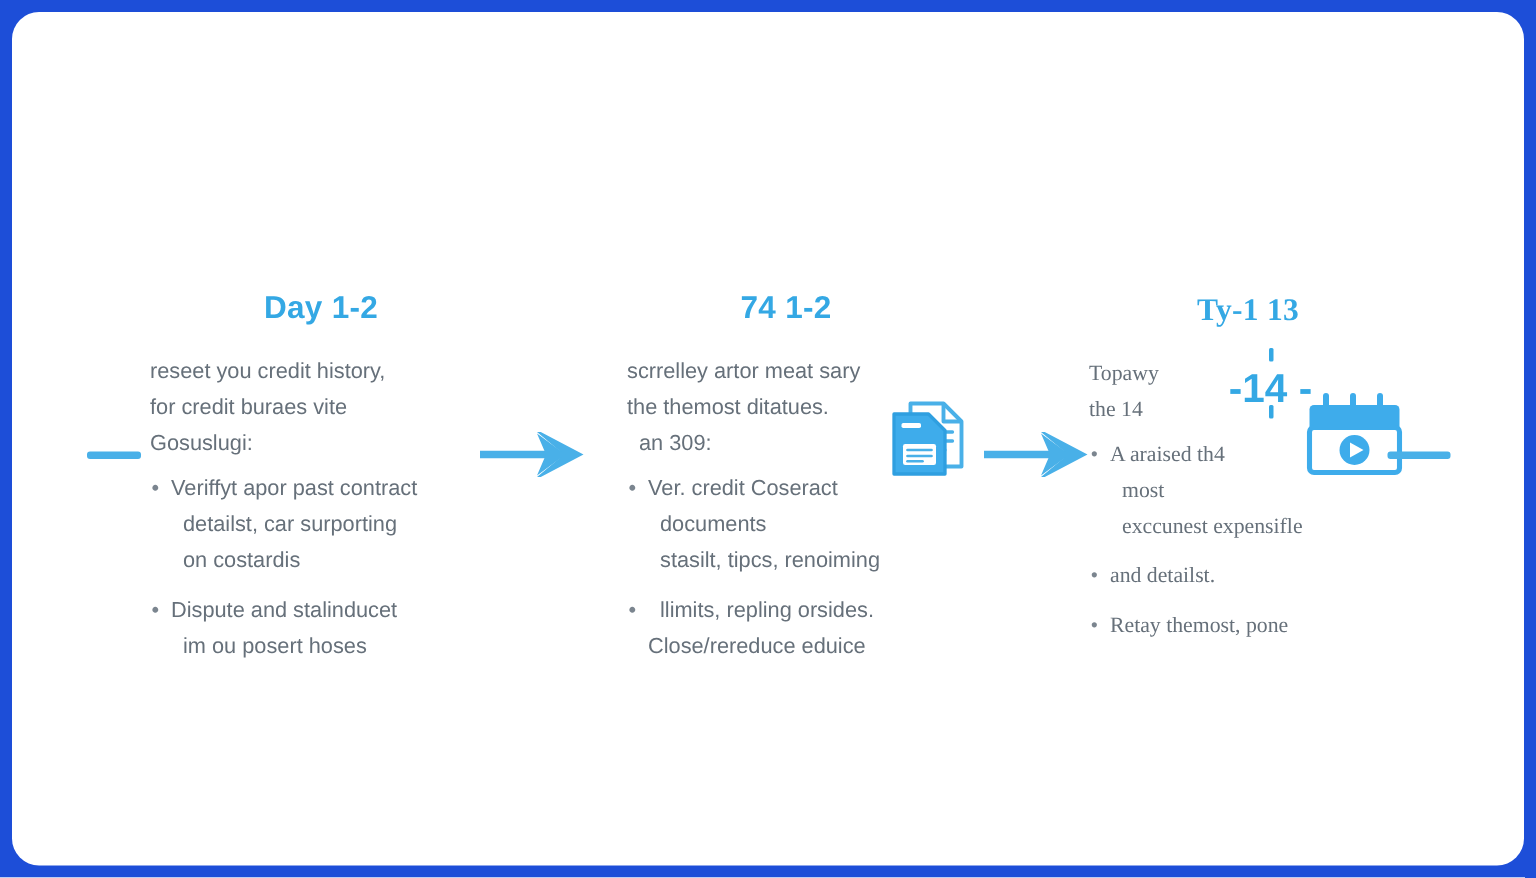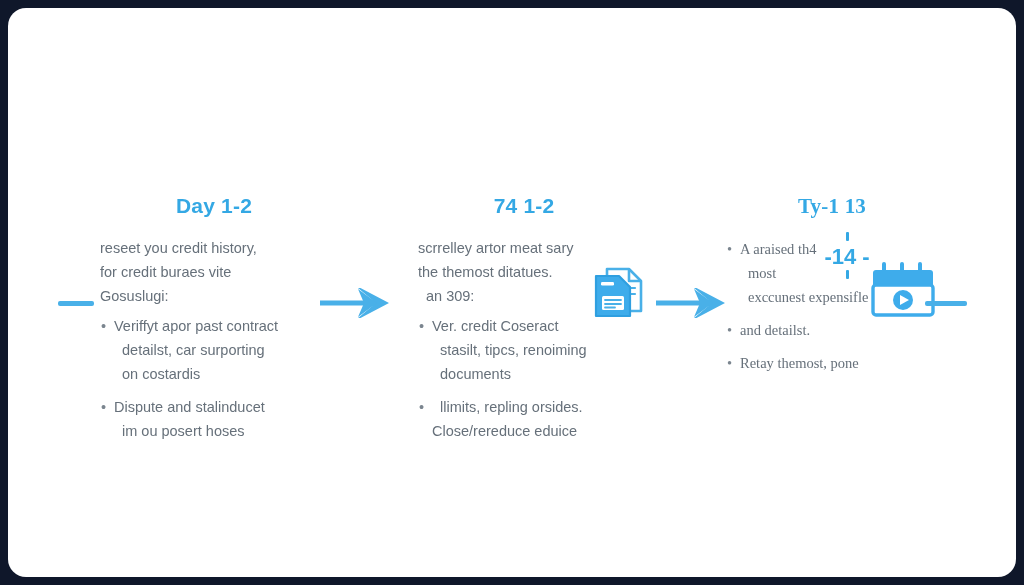--- a/index.html
+++ b/index.html
@@ -12,21 +12,21 @@
     height: 585px;
     overflow: hidden;
     background: #eef2f6;
     font-family: "Liberation Sans", sans-serif;
   }
 
   #canvas {
     position: relative;
     width: 1024px;
     height: 585px;
-    background: #0f172a;
+    background: #1d4ed8;
   }
 
   
   .card {
     position: absolute;
     left: 8px;
     top: 8px;
     width: 1008px;
     height: 569px;
     background: #ffffff;
@@ -143,21 +143,21 @@
     width: 62px;
     height: 46px;
     color: #34a8e4;
   }
   .day-marker .num {
     position: absolute;
     left: 0;
     top: 8px;
     width: 62px;
     text-align: center;
-    font-size: 22px;
+    font-size: 27px;
     font-weight: bold;
     white-space: nowrap;
   }
   .day-marker .tick {
     position: absolute;
     left: 30px;
     width: 3px;
     height: 9px;
     background: #34a8e4;
     border-radius: 1px;
@@ -207,22 +207,22 @@
       <div class="col-heading">74 1-2</div>
       <div class="intro">
         <span class="line">scrrelley artor meat sary</span>
         <span class="line">the themost ditatues.</span>
         <span class="line indent">an 309:</span>
       </div>
       <ul class="bullets">
         <li>
           <span class="dot">•</span>
           <span class="bl">Ver. credit Coseract</span>
+          <span class="bl cont">documents</span>
           <span class="bl cont">stasilt, tipcs, renoiming</span>
-          <span class="bl cont">documents</span>
         </li>
         <li>
           <span class="dot">•</span>
           <span class="bl cont">llimits, repling orsides.</span>
           <span class="bl">Close/rereduce eduice</span>
         </li>
       </ul>
     </div>
 
     <div class="doc-icon">
@@ -248,20 +248,24 @@
     <div class="arrow arrow-2">
       <svg viewBox="0 0 72 34" xmlns="http://www.w3.org/2000/svg">
         <rect x="0" y="14.5" width="58" height="5" fill="#49b0e8"></rect>
         <path d="M38 2 L40.5 2 L69 17 L40.5 32 L38 32 L53 19.5 L53 14.5 Z" fill="#49b0e8"></path>
         <path d="M38 3 L57 17 L38 31 L44 17 Z" fill="#49b0e8"></path>
       </svg>
     </div>
 
     <div class="col col-3">
       <div class="col-heading">Ty-1 13</div>
+      <div class="intro">
+        <span class="line">Topawy</span>
+        <span class="line">the  14</span>
+      </div>
       <ul class="bullets">
         <li>
           <span class="dot">•</span>
           <span class="bl">A araised th4</span>
           <span class="bl cont">most</span>
           <span class="bl cont">exccunest expensifle</span>
         </li>
         <li>
           <span class="dot">•</span>
           <span class="bl">and detailst.</span>

